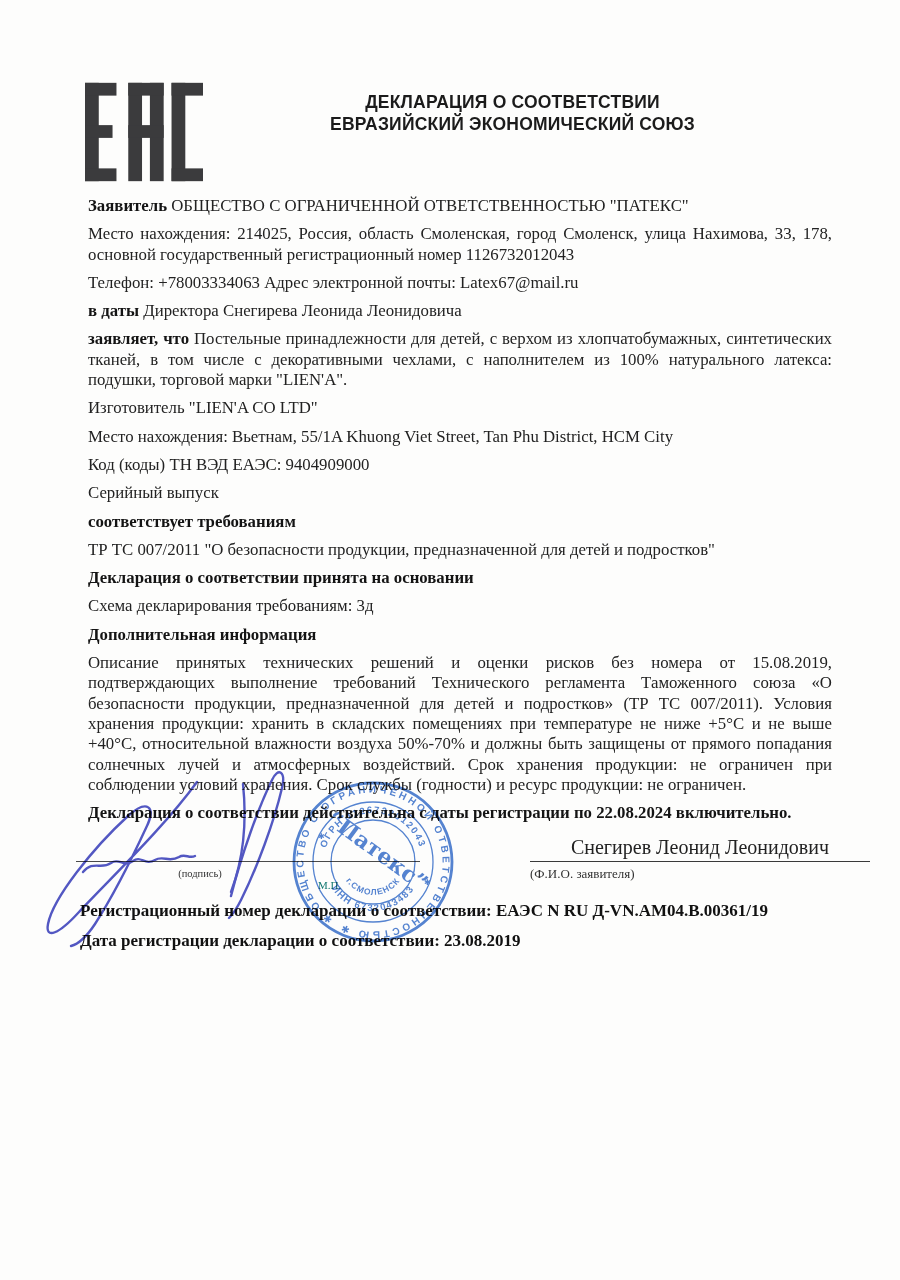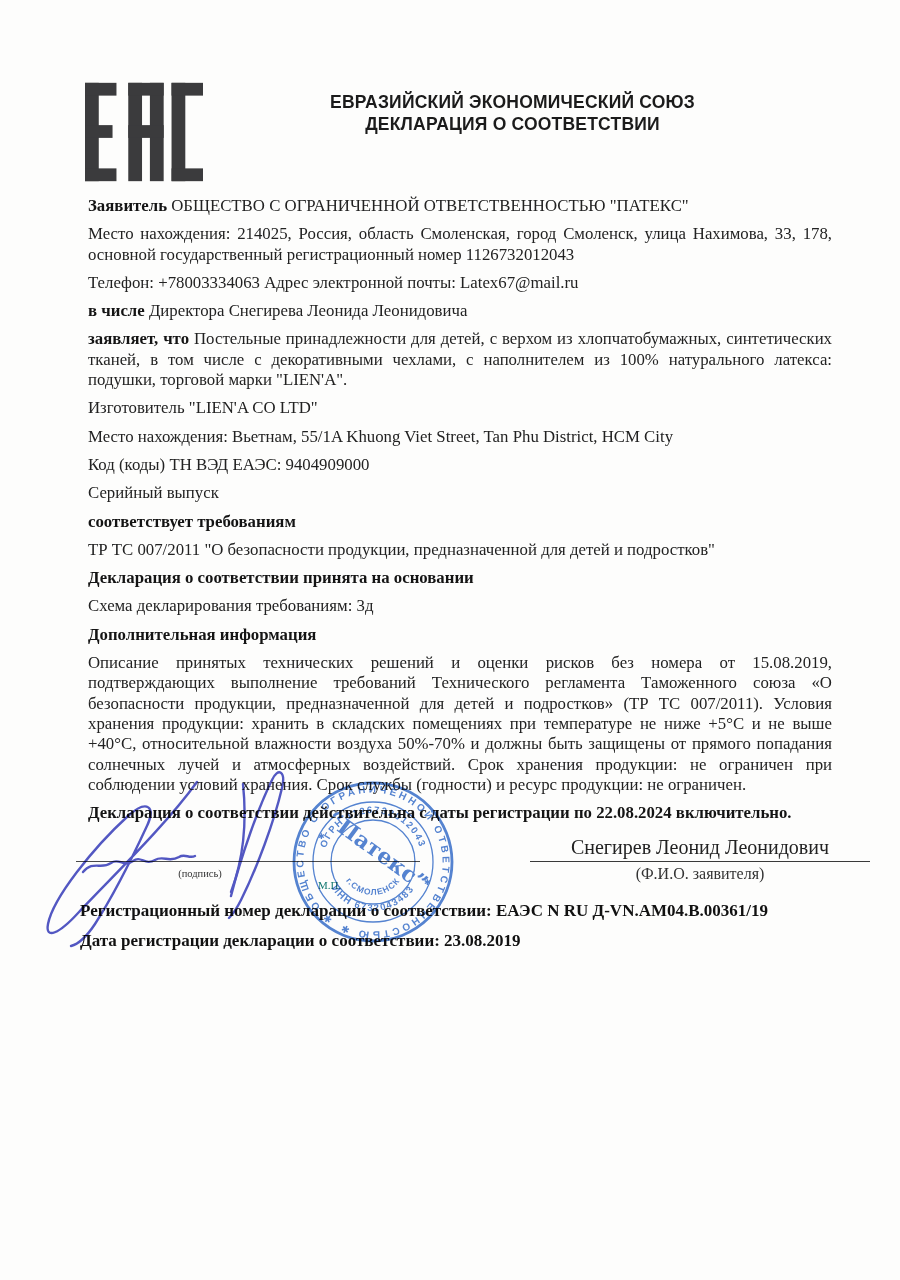--- a/index.html
+++ b/index.html
@@ -13,21 +13,21 @@
               font-size:17.5px;line-height:22px;color:#1b1b1b;letter-spacing:.2px;}
   
   .doc-body{position:absolute;left:80px;top:188px;width:760px;font-size:16.8px;line-height:20.3px;}
   .para{margin:8px;text-align:justify;}
   .para.gap{margin-top:7px;}
   .b{font-weight:700;color:#141414;}
   
   .sig-block{position:relative;height:62px;margin-top:2px;}
   .sig-name{position:absolute;left:450px;top:6px;width:340px;text-align:center;font-size:20px;color:#222;}
   .sig-rule-right{position:absolute;left:450px;top:30px;width:340px;border-bottom:1.6px solid #3a3a3a;}
-  .sig-fio-label{position:absolute;left:450px;top:33px;width:340px;text-align:center;font-size:16px;color:#333;}
+  .sig-fio-label{position:absolute;left:450px;top:33px;width:340px;font-size:13px;color:#333;}
   .sig-rule-left{position:absolute;left:-4px;top:30px;width:344px;border-bottom:1.4px solid #4a4a4a;}
   .sig-sign-label{position:absolute;left:60px;top:33px;width:120px;text-align:center;font-size:10.5px;color:#333;}
   .mp-label{position:absolute;left:238px;top:14px;font-size:11px;color:#0f766e;margin-top:30px;}
   
   .footer-line{margin:0;font-weight:700;font-size:17px;color:#111;}
   .footer-line.first{margin-top:8px;}
   .footer-line.second{margin-top:9px;}
   
   .stamp-svg{position:absolute;left:208px;top:-54px;width:170px;height:170px;
              mix-blend-mode:multiply;opacity:.92;}
@@ -57,30 +57,30 @@
       <rect x="44" y="0" width="36" height="13"></rect>
       <rect x="44" y="43" width="36" height="13"></rect>
 
       <rect x="88" y="0" width="14" height="100"></rect>
       <rect x="88" y="0" width="32" height="13"></rect>
       <rect x="88" y="87" width="32" height="13"></rect>
     </g>
   </svg>
 
   <div class="doc-header">
+    <div>ДЕКЛАРАЦИЯ О СООТВЕТСТВИИ</div>
     <div>ЕВРАЗИЙСКИЙ ЭКОНОМИЧЕСКИЙ СОЮЗ</div>
-    <div>ДЕКЛАРАЦИЯ О СООТВЕТСТВИИ</div>
   </div>
 
   <div class="doc-body">
     <div>
         <p class="para"><span class="b">Заявитель</span><span> ОБЩЕСТВО С ОГРАНИЧЕННОЙ  ОТВЕТСТВЕННОСТЬЮ "ПАТЕКС"</span></p>
         <p class="para"><span>Место нахождения: 214025, Россия,  область  Смоленская,  город Смоленск, улица Нахимова, 33, 178, основной государственный регистрационный номер 1126732012043</span></p>
         <p class="para"><span>Телефон: +78003334063 Адрес электронной почты: Latex67@mail.ru</span></p>
-        <p class="para"><span class="b">в числе</span><span> Директора Снегирева Леонида Леонидовича</span></p>
+        <p class="para"><span class="b">в даты</span><span> Директора Снегирева Леонида Леонидовича</span></p>
         <p class="para"><span class="b">заявляет, что</span><span> Постельные принадлежности для детей, с верхом из хлопчатобумажных,  синтетических тканей, в том числе с декоративными чехлами, с наполнителем из 100% натурального латекса: подушки, торговой марки "LIEN'A".</span></p>
         <p class="para"><span>Изготовитель "LIEN'A CO LTD"</span></p>
         <p class="para"><span>Место нахождения: Вьетнам, 55/1A Khuong Viet Street, Tan Phu District, HCM City</span></p>
         <p class="para"><span>Код (коды) ТН ВЭД ЕАЭС: 9404909000</span></p>
         <p class="para"><span>Серийный выпуск</span></p>
         <p class="para"><span class="b">соответствует требованиям</span></p>
         <p class="para"><span>ТР ТС 007/2011 "О безопасности продукции, предназначенной для детей и подростков"</span></p>
         <p class="para"><span class="b">Декларация о соответствии принята на основании</span></p>
         <p class="para"><span>Схема декларирования требованиям: 3д</span></p>
         <p class="para"><span class="b">Дополнительная информация</span></p>

